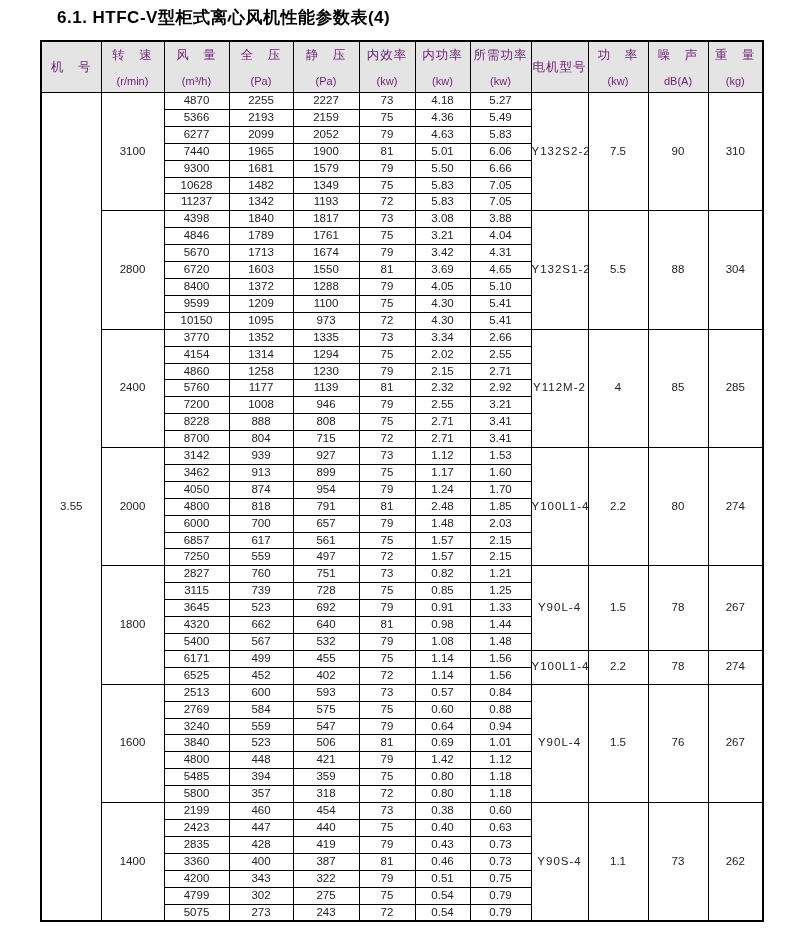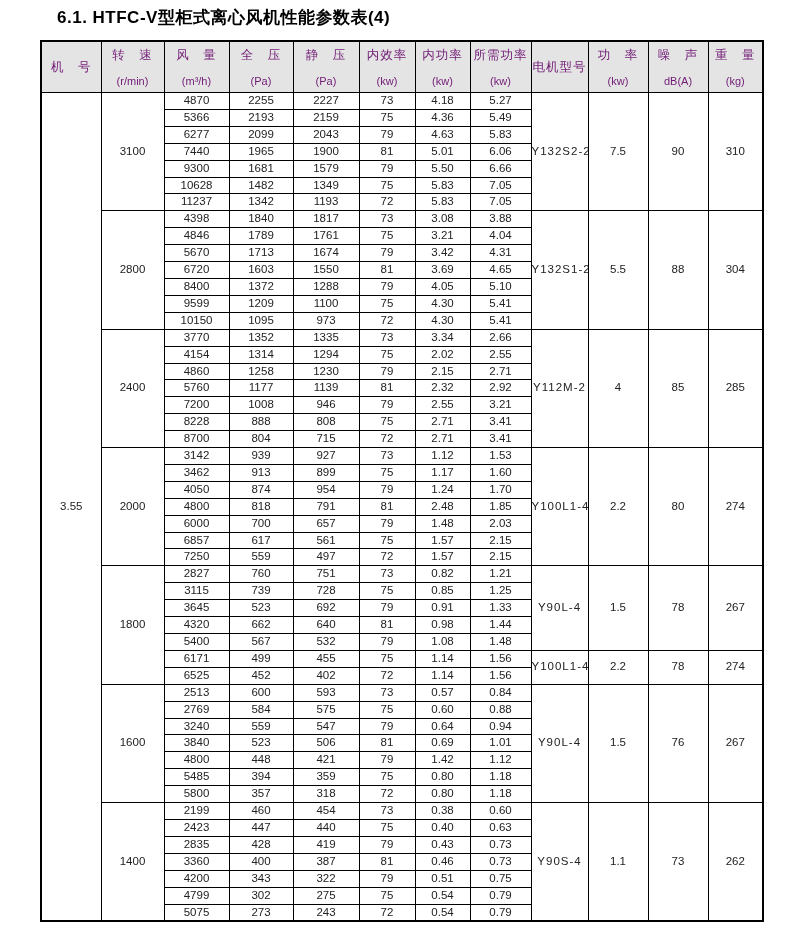--- a/index.html
+++ b/index.html
@@ -122,21 +122,21 @@
           <td>5366</td>
           <td>2193</td>
           <td>2159</td>
           <td>75</td>
           <td>4.36</td>
           <td>5.49</td>
         </tr>
         <tr>
           <td>6277</td>
           <td>2099</td>
-          <td>2043</td>
+          <td>2052</td>
           <td>79</td>
           <td>4.63</td>
           <td>5.83</td>
         </tr>
         <tr>
           <td>7440</td>
           <td>1965</td>
           <td>1900</td>
           <td>81</td>
           <td>5.01</td>

